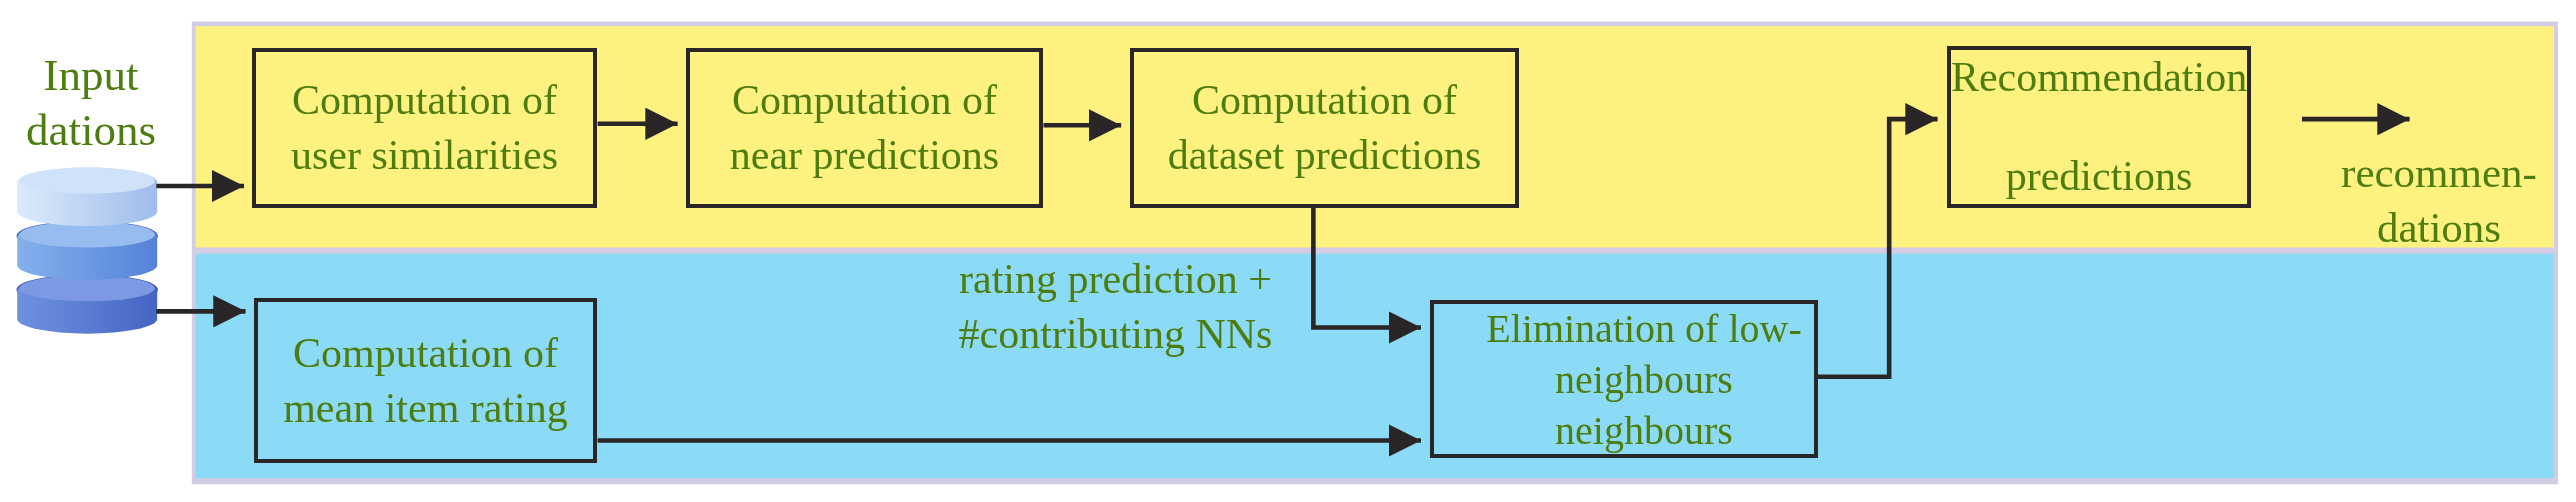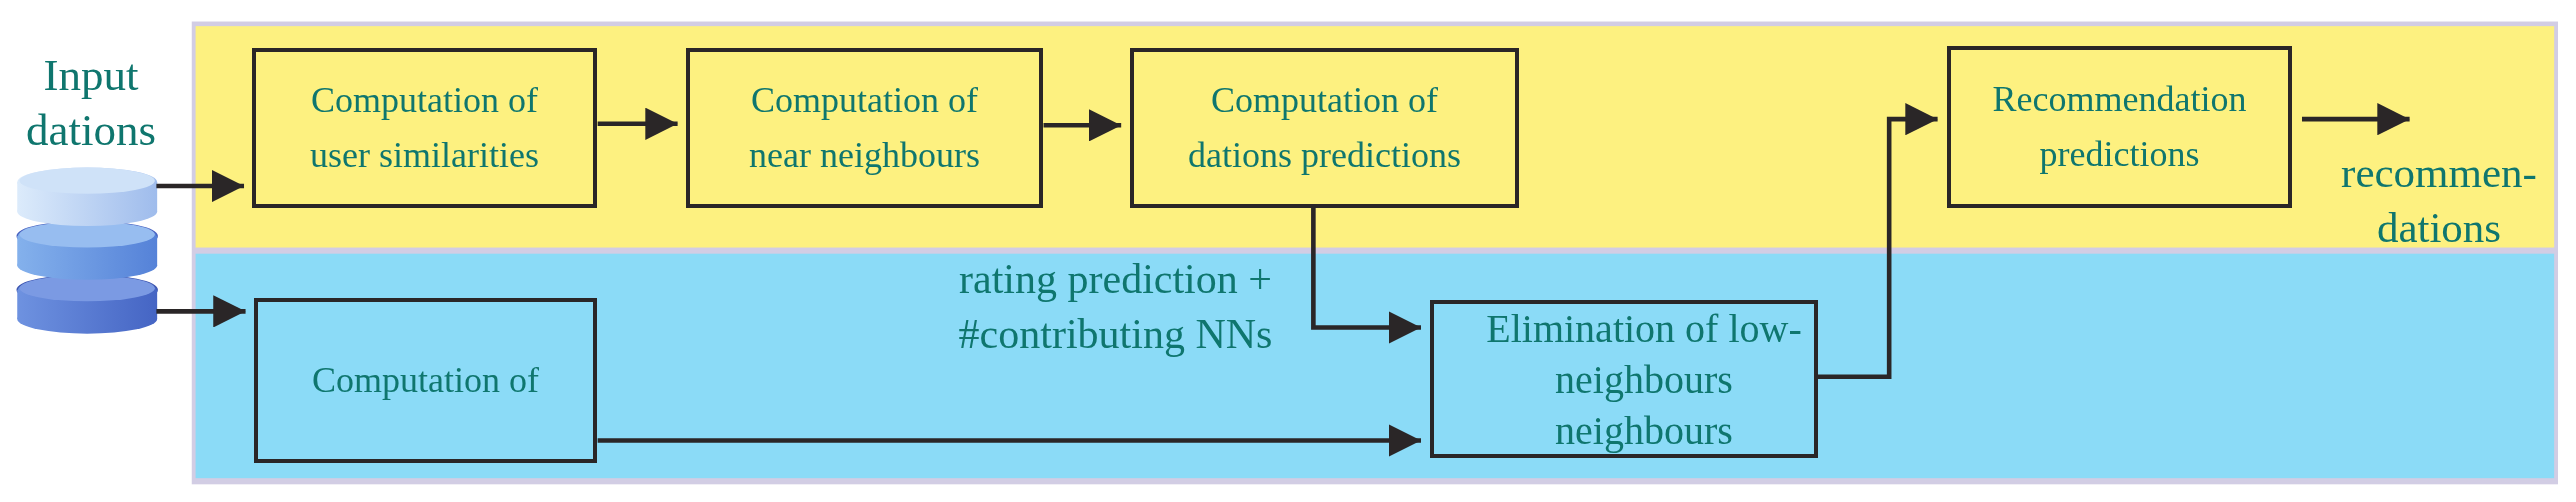--- a/index.html
+++ b/index.html
@@ -2,52 +2,52 @@
 <html style="font-size:12.3px"><head>
 <meta charset="utf-8">
 <style>
   html,body{margin:0;padding:0;background:#ffffff;}
   #canvas{
     position:relative;
     width:2576px;
     height:502px;
     background:#ffffff;
     font-family:"Liberation Serif", serif;
-    color:#0f766e;
+    color:#4d7c0f;
     overflow:hidden;
   }
   svg.layer{position:absolute;left:0;top:0;}
   .box{
     position:absolute;
     box-sizing:border-box;
     border:4.6px solid #2a2627;
     background:transparent;
     display:flex;
     flex-direction:column;
     align-items:center;
     justify-content:center;
     text-align:center;
-    font-size:36px;
+    font-size:42px;
     line-height:55px;
     white-space:nowrap;
   }
   .box.small-lines{font-size:40px;line-height:51px;}
   .floating-label{
     position:absolute;
     text-align:center;
     white-space:nowrap;
   }
   #input-label{left:0;top:48px;width:182px;font-size:45px;line-height:55px;}
   #annotation-label{left:877px;top:252px;width:477px;font-size:42px;line-height:55px;}
   #output-label{left:2312px;top:145px;width:254px;font-size:43px;line-height:55px;}
   
   #box-user-similarities{left:252px;top:48px;width:345px;height:160px;}
   #box-near-neighbours{left:686px;top:48px;width:357px;height:160px;}
   #box-rating-predictions{left:1130px;top:48px;width:389px;height:160px;}
-  #box-recommendation-formulation{left:1947px;top:46px;width:345px;height:162px;}
+  #box-recommendation-formulation{left:1947px;top:46px;width:304px;height:162px;justify-content:space-between;}
   #box-mean-item-rating{left:254px;top:298px;width:343px;height:165px;}
   #box-low-certainty{left:1430px;top:300px;width:388px;height:158px;padding-left:40px;}
 </style>
 </head>
 <body>
 
 <div id="canvas">
 
   <svg class="layer" width="2576" height="502" viewBox="0 0 3348 653">
     <defs>
@@ -108,33 +108,34 @@
     <div>Input</div>
     <div>dations</div>
   </div>
 
   <div class="box" id="box-user-similarities">
     <span>Computation of</span>
     <span>user similarities</span>
   </div>
   <div class="box" id="box-near-neighbours">
     <span>Computation of</span>
-    <span>near neighbours</span>
+    <span>near predictions</span>
   </div>
   <div class="box" id="box-rating-predictions">
     <span>Computation of</span>
-    <span>dations predictions</span>
+    <span>dataset predictions</span>
   </div>
   <div class="box" id="box-recommendation-formulation">
     <span>Recommendation</span>
     <span>predictions</span>
   </div>
 
   <div class="box" id="box-mean-item-rating">
     <span>Computation of</span>
+    <span>mean item rating</span>
   </div>
   <div class="box small-lines" id="box-low-certainty">
     <span>Elimination of low-</span>
     <span>neighbours</span>
     <span>neighbours</span>
   </div>
 
   <div class="floating-label" id="output-label">
     <div>recommen-</div>
     <div>dations</div>

